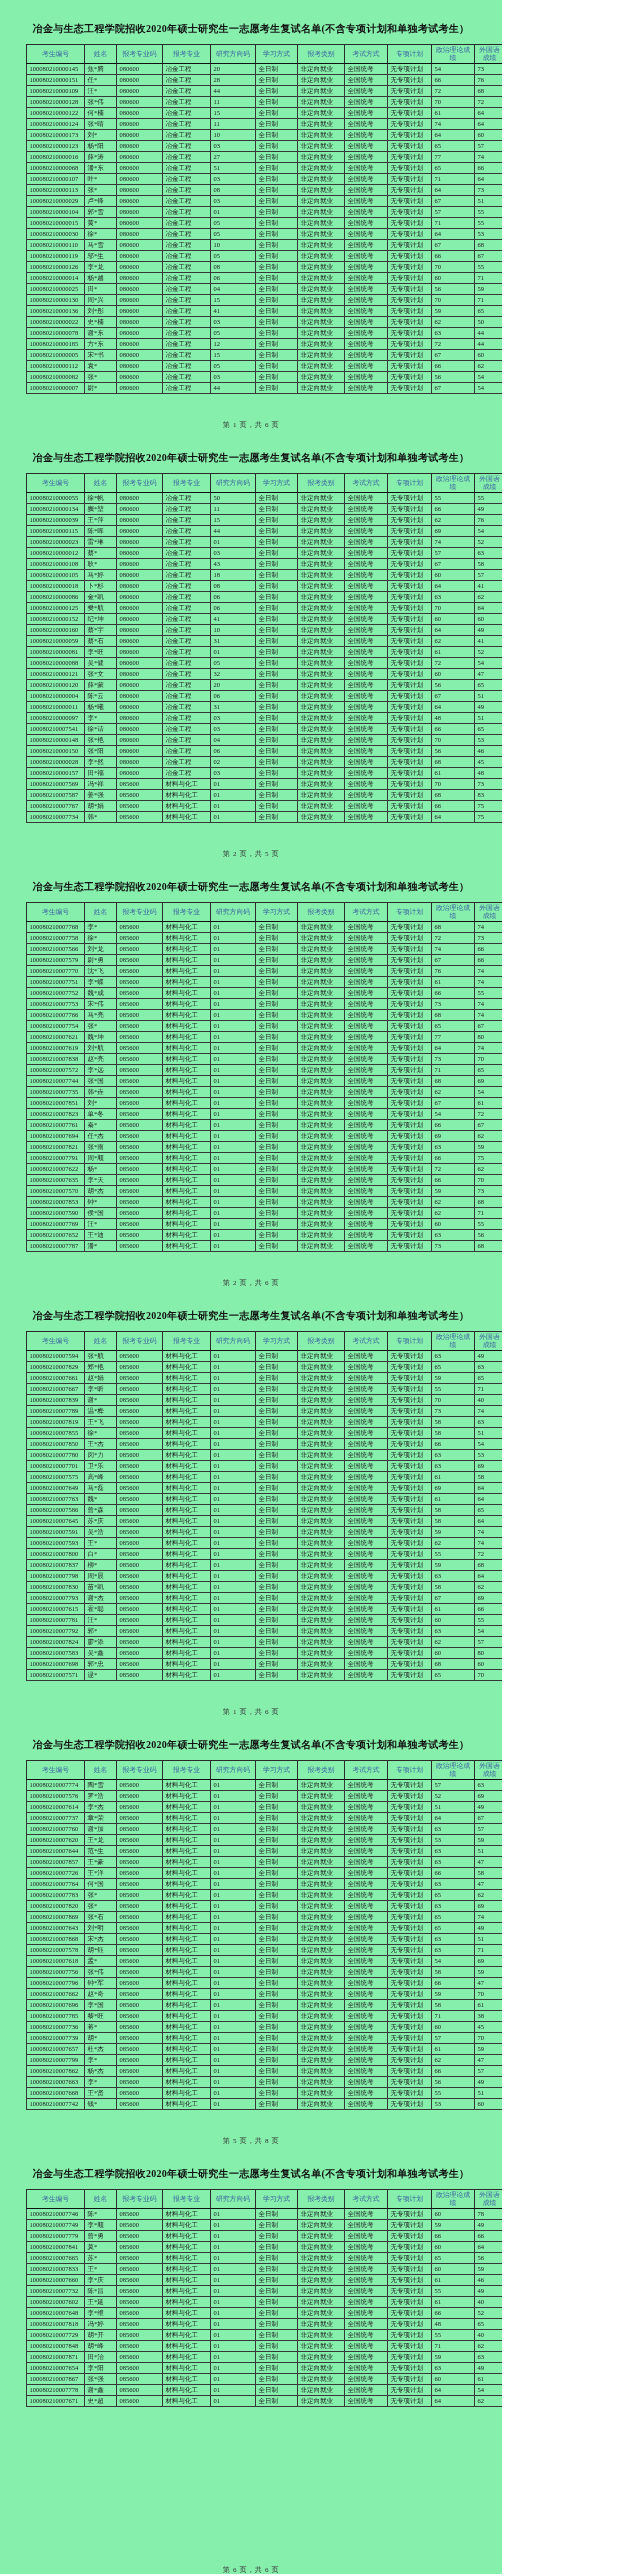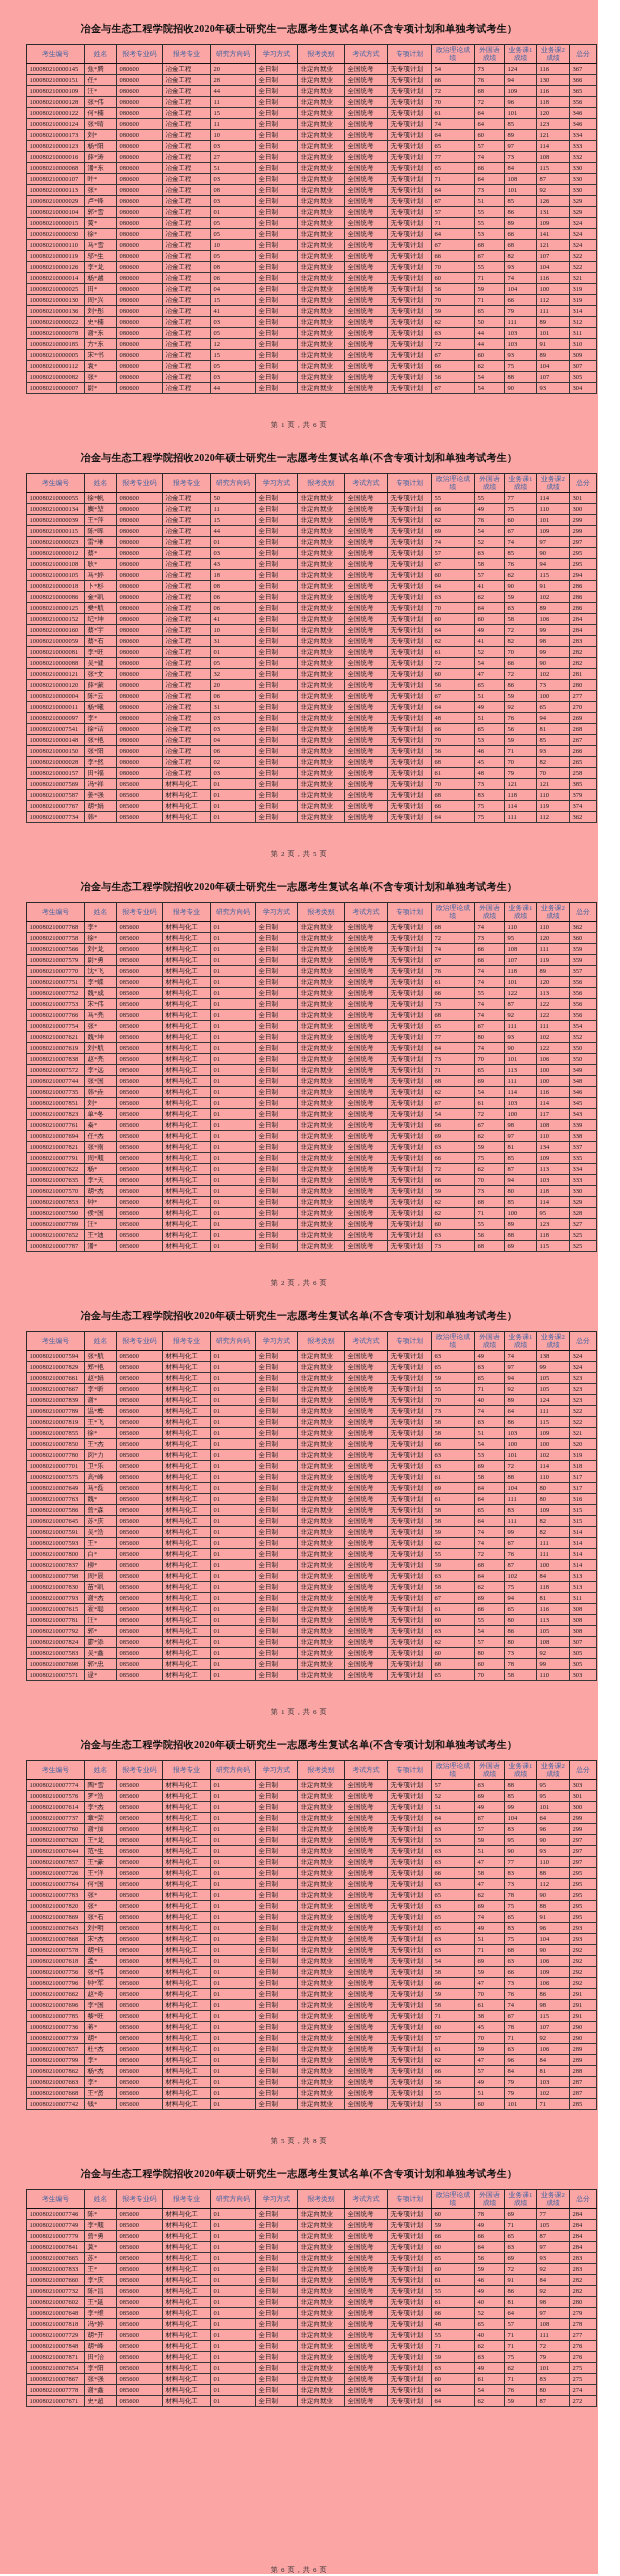--- a/index.html
+++ b/index.html
@@ -1,21 +1,21 @@
 <!DOCTYPE html>
 <html style="font-size:10px"><head>
 <meta charset="utf-8">
 <style>
   html,body { margin:0; padding:0; background:#ffffff; }
   body {
     width:621px;
     font-family:"Liberation Serif","DejaVu Serif",serif;
     color:#1c1c1c;
   }
-  .page { position:relative; width:598px; height:429px; overflow:hidden; background:#fca5a5; }
+  .page { position:relative; width:502px; height:429px; overflow:hidden; background:#86efac; }
   .doc-title {
     position:absolute; top:22.4px; left:0; right:0;
     text-align:center; font-size:10px; font-weight:700; letter-spacing:0.3px;
     color:#111;
   }
   table.candidates {
     position:absolute; left:26px; top:44px; width:569px;
     border-collapse:collapse; table-layout:fixed;
     border:1.2px solid #111;
   }

